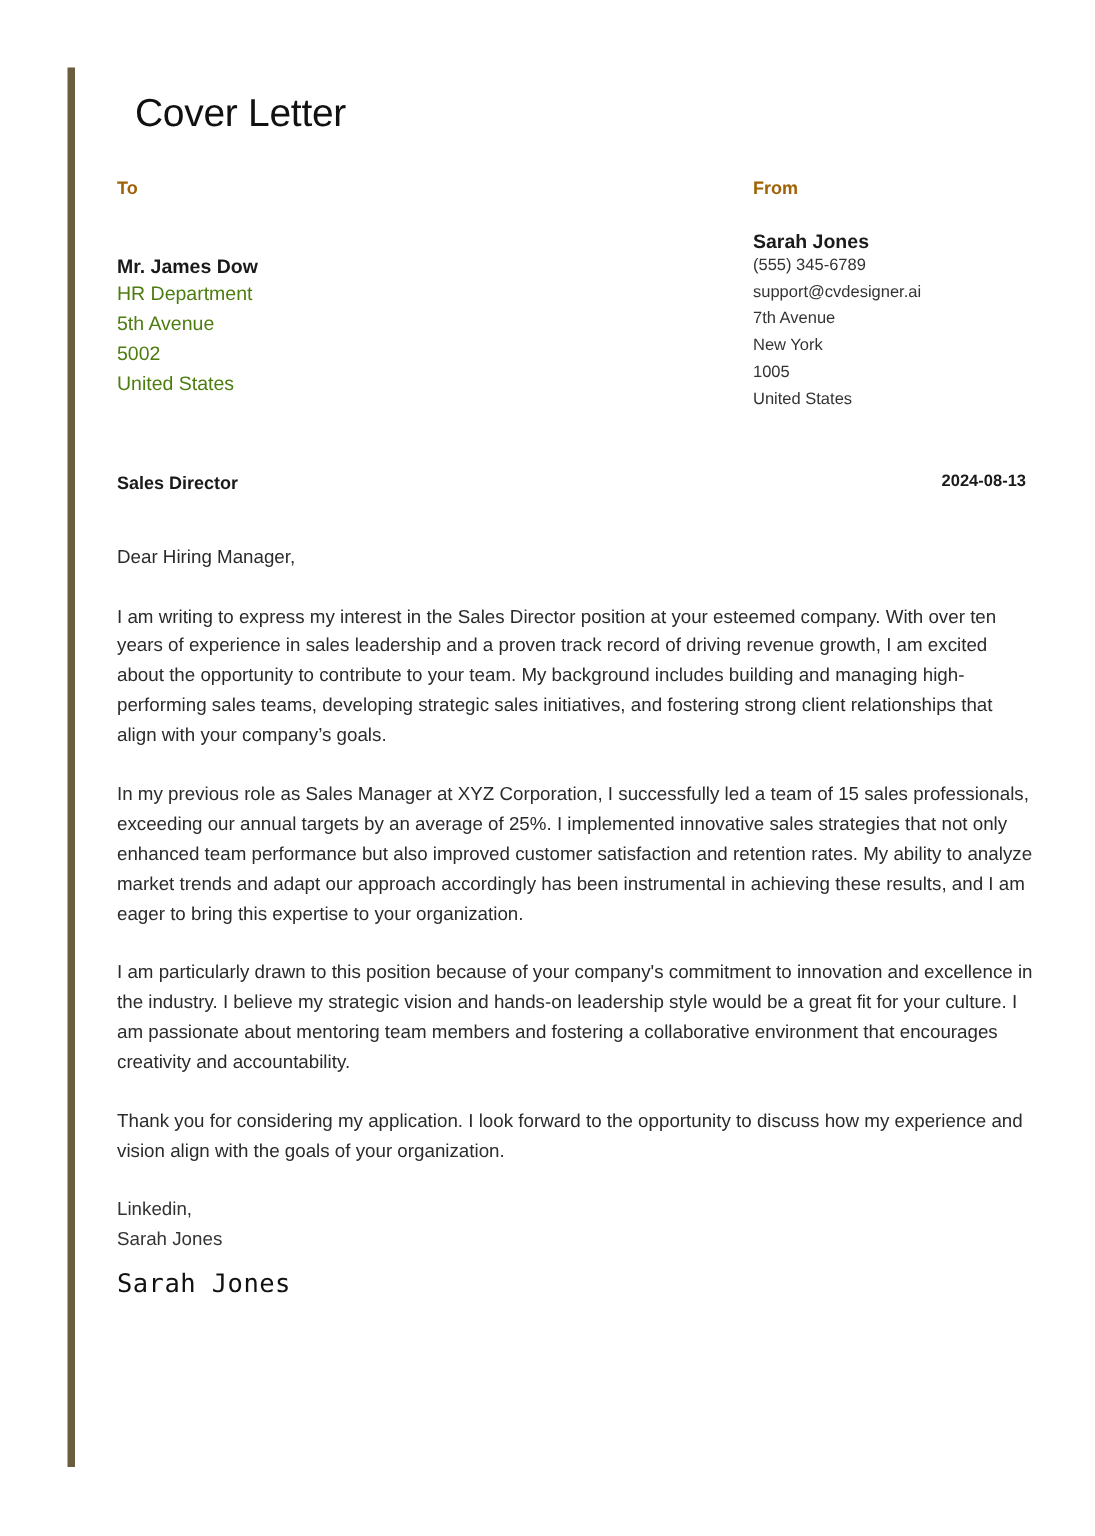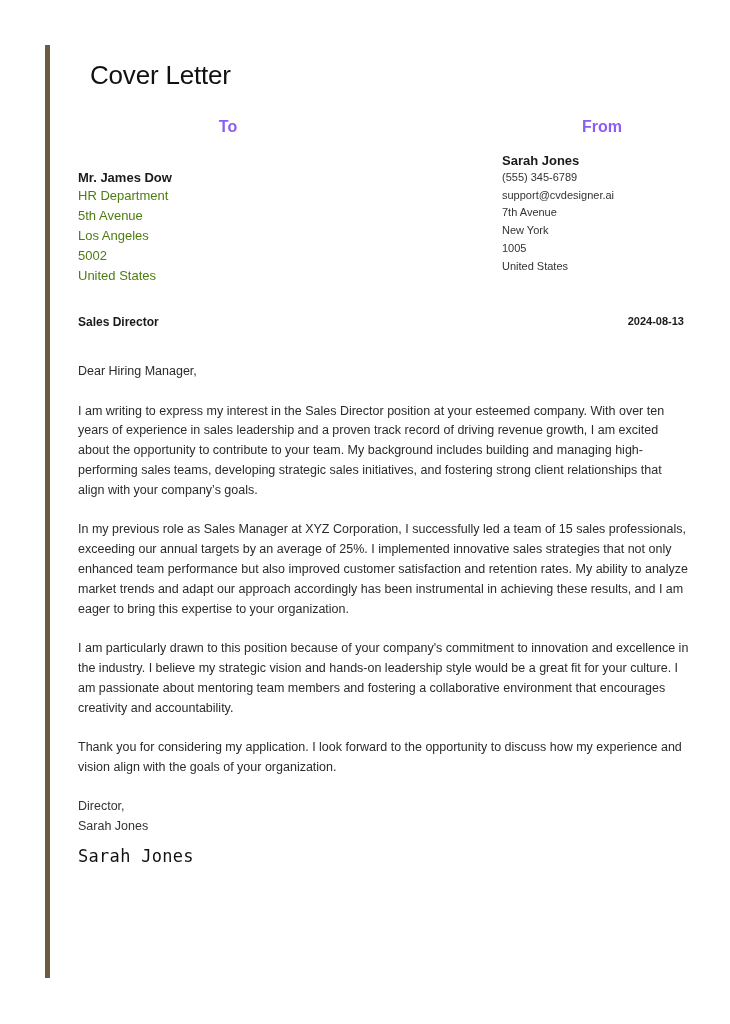--- a/index.html
+++ b/index.html
@@ -2,21 +2,21 @@
 <html><head>
   <meta charset="utf-8">
   <style>
     html, body { margin: 0; padding: 0; background: #ffffff; }
     body { width: 730px; height: 1024px; position: relative; overflow: hidden;
            font-family: "Liberation Sans", sans-serif; color: #2b2b2b; }
     .accent-bar { position: absolute; left: 45px; top: 45px; width: 5px; height: 933px; background: #6b5e3e; }
     .title { position: absolute; left: 78px; top: 48px; font-size: 26px; font-weight: 500; color: #111; margin: 12px; letter-spacing: -0.2px; }
     .col-to { position: absolute; left: 78px; top: 118px; width: 300px; }
     .col-from { position: absolute; left: 502px; top: 118px; width: 200px; }
-    .col-label { font-size: 16px; font-weight: bold; color: #8b5cf6; height: 16px; text-align: center; }
+    .col-label { font-size: 12px; font-weight: bold; color: #a16207; height: 16px; }
     .to-name { margin-top: 35px; font-size: 13px; font-weight: bold; color: #1a1a1a; line-height: 17px; }
     .to-line { font-size: 13px; line-height: 20px; color: #4d7c0f; }
     .from-name { margin-top: 18px; font-size: 13px; font-weight: bold; color: #1a1a1a; line-height: 17px; }
     .from-line { font-size: 11px; line-height: 17.7px; color: #333; }
     .subject { position: absolute; left: 78px; top: 315px; font-size: 12px; font-weight: bold; color: #1a1a1a; }
     .date { position: absolute; right: 46px; top: 315px; font-size: 11px; font-weight: bold; color: #1a1a1a; }
     .body { position: absolute; left: 78px; top: 362px; width: 612px; font-size: 12.5px; line-height: 19.8px; color: #2b2b2b; }
     .body p { margin: 0 0 19.8px 0; }
     .closing { position: absolute; left: 78px; top: 797px; font-size: 12.5px; line-height: 19.8px; color: #333; }
     .signature { position: absolute; left: 78px; top: 846px; font-size: 17px; font-family: "DejaVu Sans Mono", monospace; color: #111; letter-spacing: 0.3px; }
@@ -26,21 +26,20 @@
 
 <div class="accent-bar" style="background: rgb(107, 94, 62);"></div>
 
 <h1 class="title">Cover Letter</h1>
 
 <div class="col-to">
   <div class="col-label">To</div>
   <div class="to-name">Mr. James Dow</div>
   <div class="to-line">HR Department</div>
   <div class="to-line">5th Avenue</div>
-  <div class="to-line">Los Angeles</div>
   <div class="to-line">5002</div>
   <div class="to-line">United States</div>
 </div>
 
 <div class="col-from">
   <div class="col-label">From</div>
   <div class="from-name">Sarah Jones</div>
   <div class="from-line">(555) 345-6789</div>
   <div class="from-line">support@cvdesigner.ai</div>
   <div class="from-line">7th Avenue</div>
@@ -54,17 +53,17 @@
 
 <div class="body">
   <p>Dear Hiring Manager,</p>
   <p>I am writing to express my interest in the Sales Director position at your esteemed company. With over ten years of experience in sales leadership and a proven track record of driving revenue growth, I am excited about the opportunity to contribute to your team. My background includes building and managing high-performing sales teams, developing strategic sales initiatives, and fostering strong client relationships that align with your company’s goals.</p>
   <p>In my previous role as Sales Manager at XYZ Corporation, I successfully led a team of 15 sales professionals, exceeding our annual targets by an average of 25%. I implemented innovative sales strategies that not only enhanced team performance but also improved customer satisfaction and retention rates. My ability to analyze market trends and adapt our approach accordingly has been instrumental in achieving these results, and I am eager to bring this expertise to your organization.</p>
   <p>I am particularly drawn to this position because of your company's commitment to innovation and excellence in the industry. I believe my strategic vision and hands-on leadership style would be a great fit for your culture. I am passionate about mentoring team members and fostering a collaborative environment that encourages creativity and accountability.</p>
   <p>Thank you for considering my application. I look forward to the opportunity to discuss how my experience and vision align with the goals of your organization.</p>
 </div>
 
 <div class="closing">
-  <div>Director,</div>
+  <div>Linkedin,</div>
   <div>Sarah Jones</div>
 </div>
 
 <div class="signature">Sarah Jones</div>
 
 </body></html>

